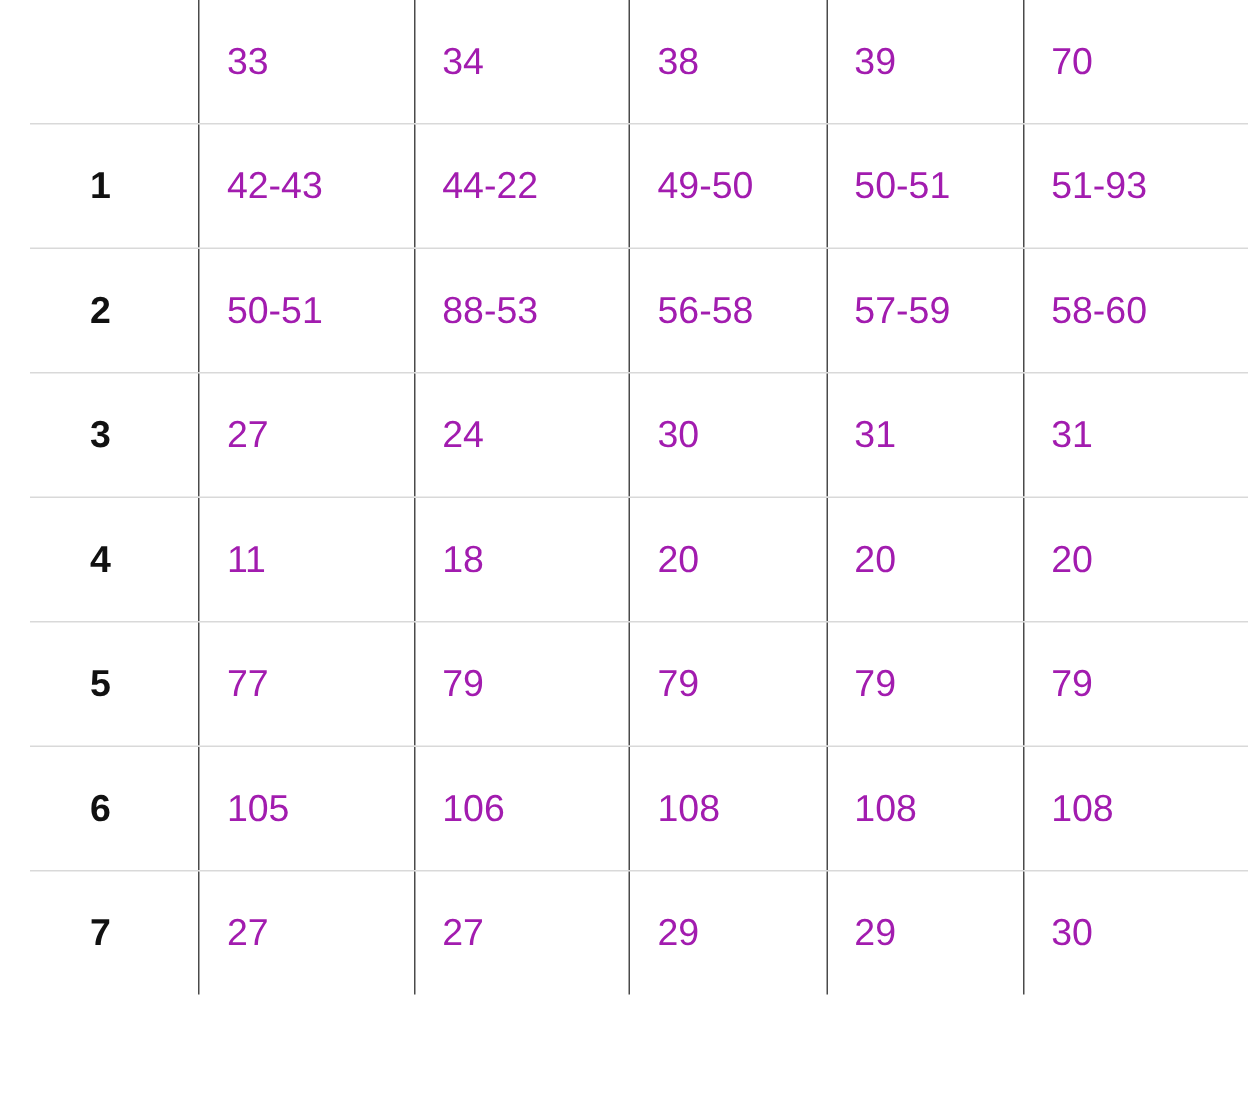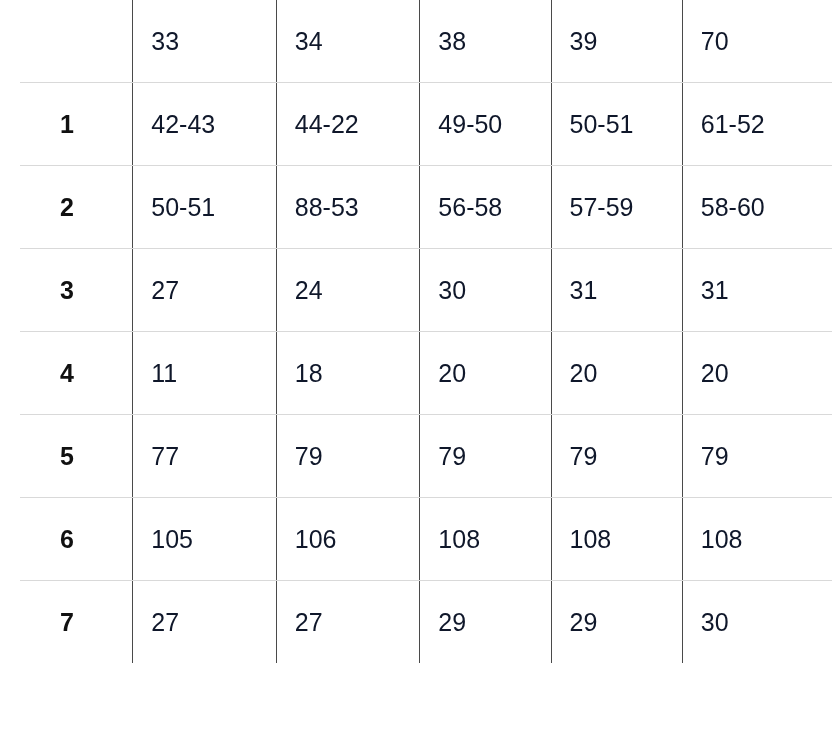--- a/index.html
+++ b/index.html
@@ -39,21 +39,21 @@
     border-bottom: 1px solid #d9d9d9;
     border-left: 1px solid #4a4a4a;
     border-right: none;
     height: 82px;
     padding: 0 0 0 18px;
     font-size: 25px;
     font-weight: 400;
     text-align: left;
     vertical-align: middle;
     line-height: 1.2;
-    color: #0f172a;
+    color: #a21caf;
     background: #ffffff;
   }
   table.size-table td.rowhead,
   table.size-table th.rowhead {
     border-left: none;
     font-weight: bold;
     padding-left: 40px;
     color: #111111;
   }
   table.size-table tr.header-row td,
@@ -87,21 +87,21 @@
         <td>39</td>
         <td>70</td>
       </tr>
 
       <tr>
         <td class="rowhead">1</td>
         <td>42-43</td>
         <td>44-22</td>
         <td>49-50</td>
         <td>50-51</td>
-        <td>61-52</td>
+        <td>51-93</td>
       </tr>
 
       <tr>
         <td class="rowhead">2</td>
         <td>50-51</td>
         <td>88-53</td>
         <td>56-58</td>
         <td>57-59</td>
         <td>58-60</td>
       </tr>

